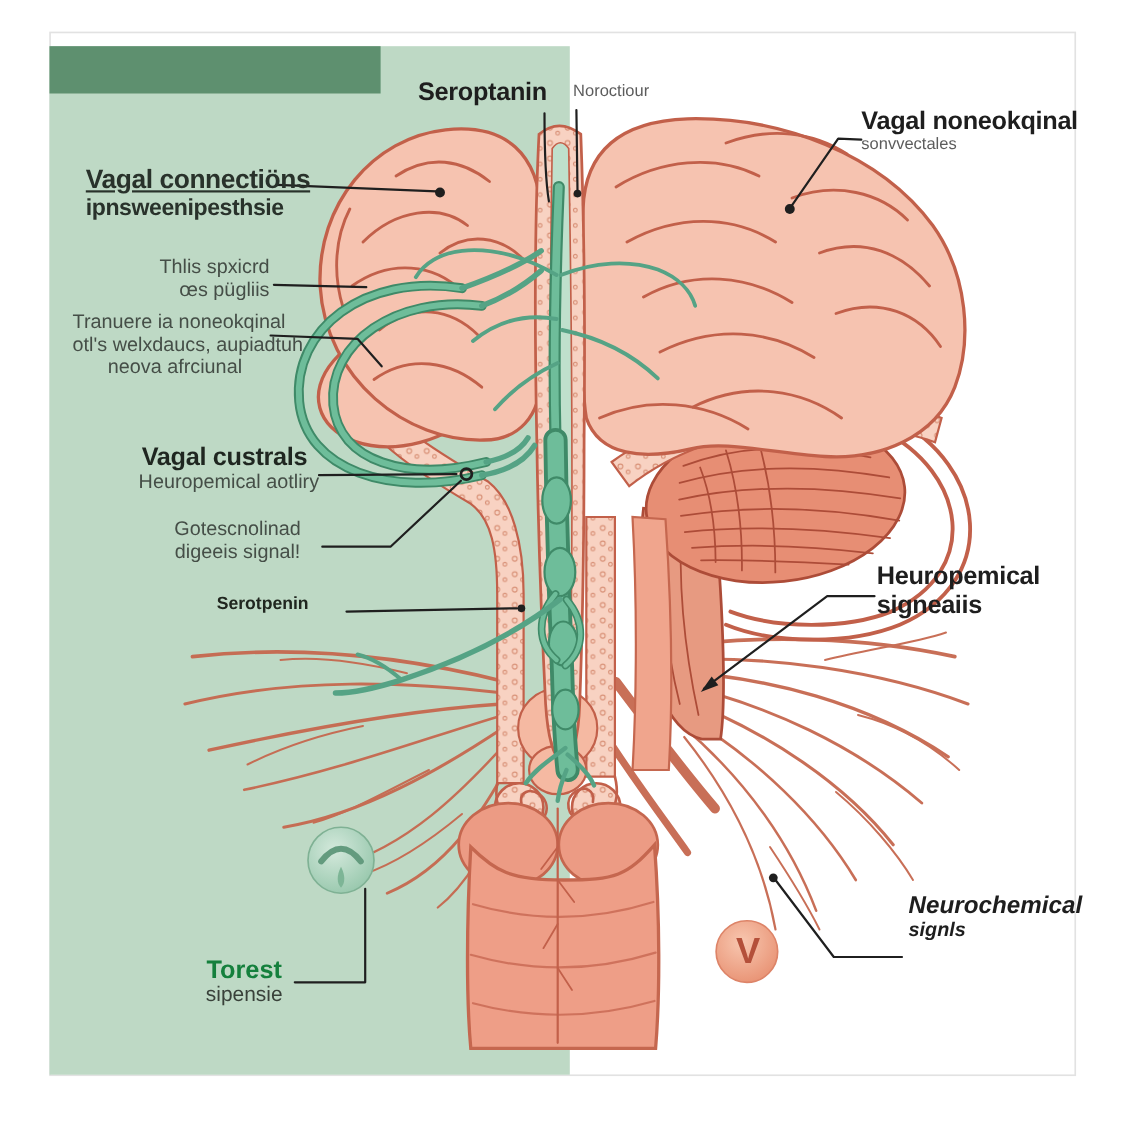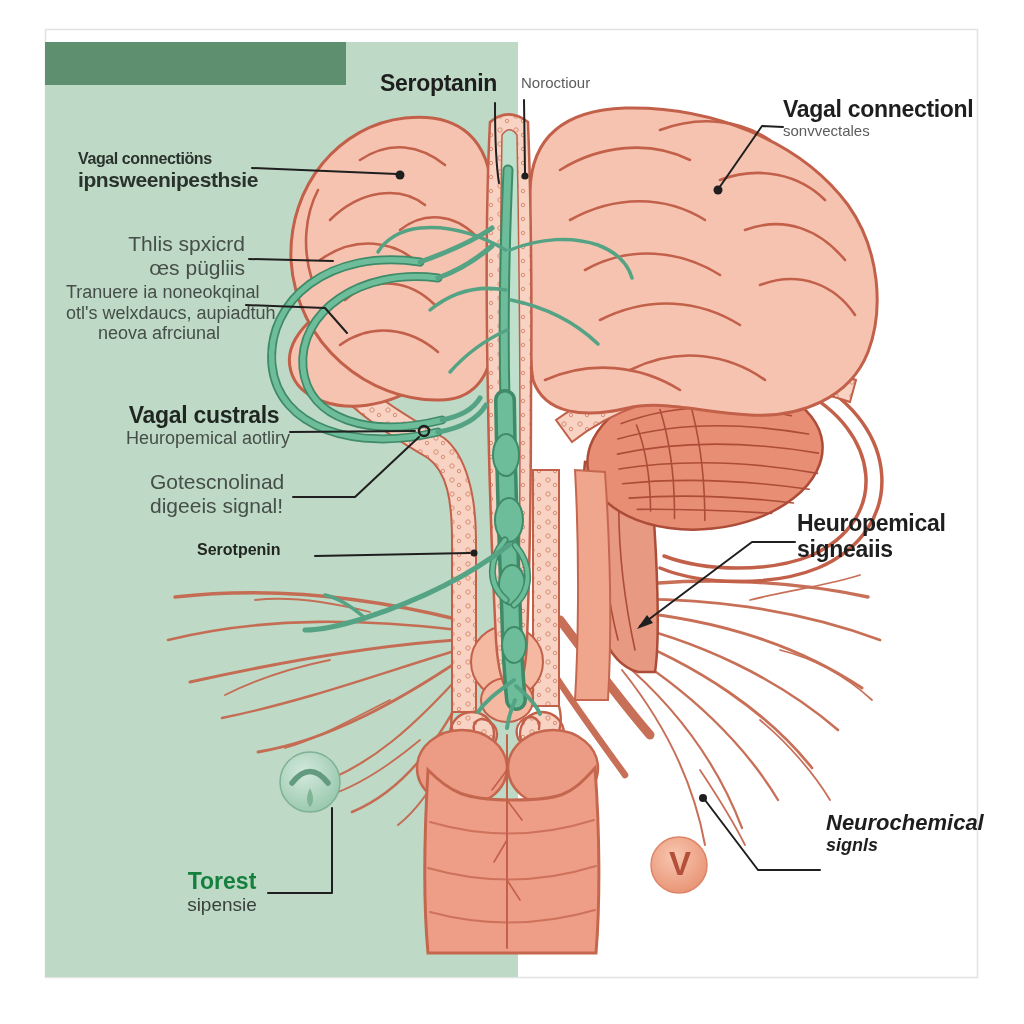--- a/index.html
+++ b/index.html
@@ -3,21 +3,21 @@
 <meta charset="utf-8">
 <style>
   html,body{margin:0;padding:0;background:#ffffff;}
   .stage{position:relative;width:1024px;height:1024px;background:#ffffff;overflow:hidden;
          font-family:"Liberation Sans",sans-serif;}
   .stage svg{position:absolute;left:0;top:0;}
   .lbl{position:absolute;line-height:1.14;color:#2e352f;white-space:nowrap;}
   .lbl div{white-space:nowrap;}
   .t-big{font-size:23px;font-weight:700;letter-spacing:-0.3px;color:#1f2620;}
   .t-semi{font-size:23px;font-weight:600;letter-spacing:-0.3px;color:#1e1e1e;}
-  .t-med{font-size:21px;font-weight:400;color:#454e47;}
+  .t-med{font-size:18px;font-weight:400;color:#454e47;}
   .t-mut{font-size:15px;font-weight:400;color:#5c5c5c;}
   .ctr{text-align:center;}
   .rgt{text-align:right;}
   .badge-letter{position:absolute;left:661px;top:845px;width:38px;text-align:center;
     font-size:33px;font-weight:600;color:#b4503a;}
   
   .oln{stroke:#c2604a;fill:none;stroke-linecap:round;stroke-linejoin:round;}
   .gyr{stroke:#c2604a;fill:none;stroke-width:2.6;stroke-linecap:round;}
   .fib{stroke:#c6684f;fill:none;stroke-linecap:round;}
   .cer{stroke:#ad4c38;fill:none;stroke-width:1.6;stroke-linecap:round;}
@@ -243,26 +243,26 @@
 
 <div class="lbl t-semi" style="left:380px;top:70px;">
   <div>Seroptanin</div>
 </div>
 
 <div class="lbl t-mut" style="left:521px;top:74px;">
   <div>Noroctiour</div>
 </div>
 
 <div class="lbl" style="left:783px;top:96px;">
-  <div class="t-semi">Vagal connectionl</div>
+  <div class="t-semi">Vagal noneokqinal</div>
   <div class="t-mut">sonvvectales</div>
 </div>
 
 <div class="lbl" style="left:78px;top:150px;color:#29322b;">
-  <div style="font-size:16px;font-weight:700;letter-spacing:-0.4px;">Vagal connectiöns</div>
+  <div style="font-size:24px;font-weight:700;letter-spacing:-0.4px;text-decoration:underline;">Vagal connectiöns</div>
   <div style="font-size:21px;font-weight:600;letter-spacing:-0.4px;">ipnsweenipesthsie</div>
 </div>
 
 <div class="lbl t-med rgt" style="left:100px;top:232px;width:145px;">
   <div>Thlis spxicrd</div>
   <div>œs pügliis</div>
 </div>
 
 <div class="lbl ctr" style="left:66px;top:282px;width:186px;font-size:18px;color:#454e47;">
   <div>Tranuere ia noneokqinal</div>

